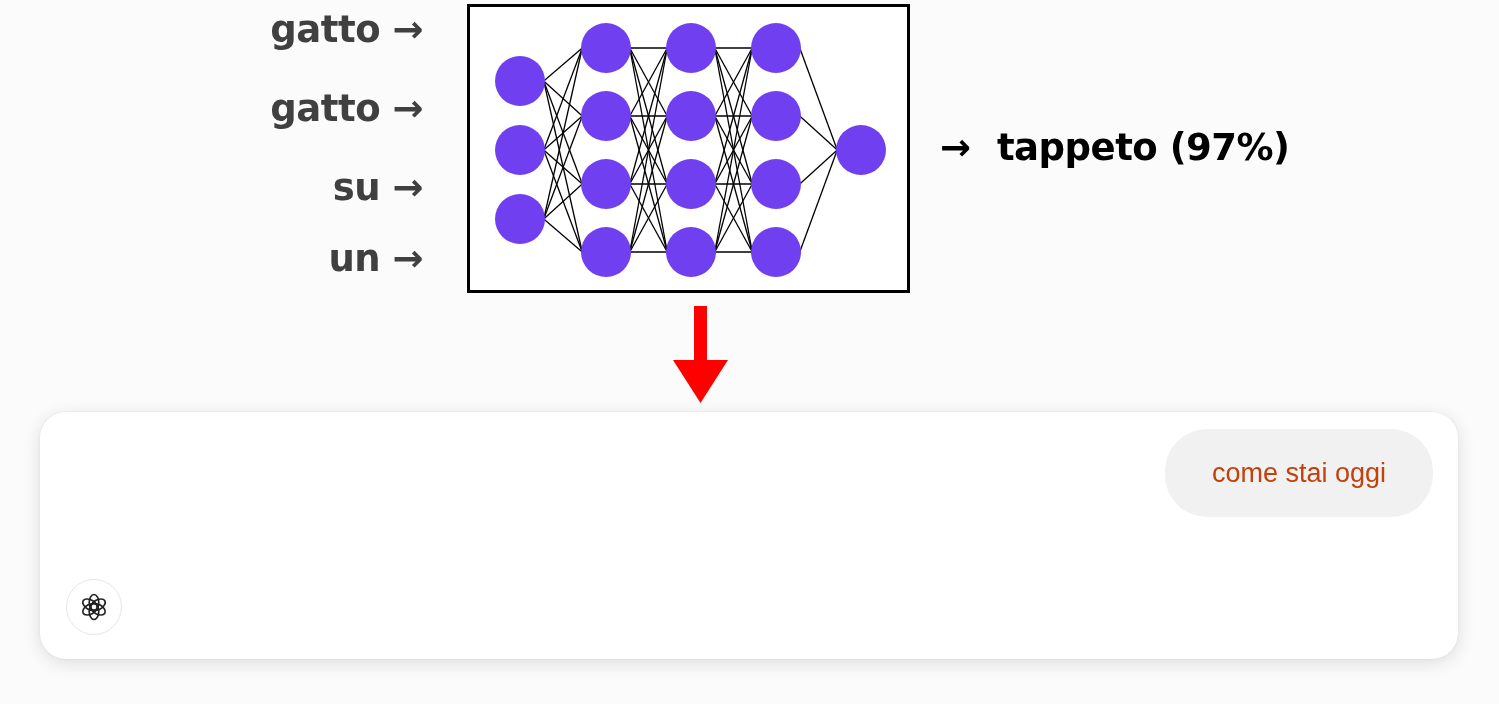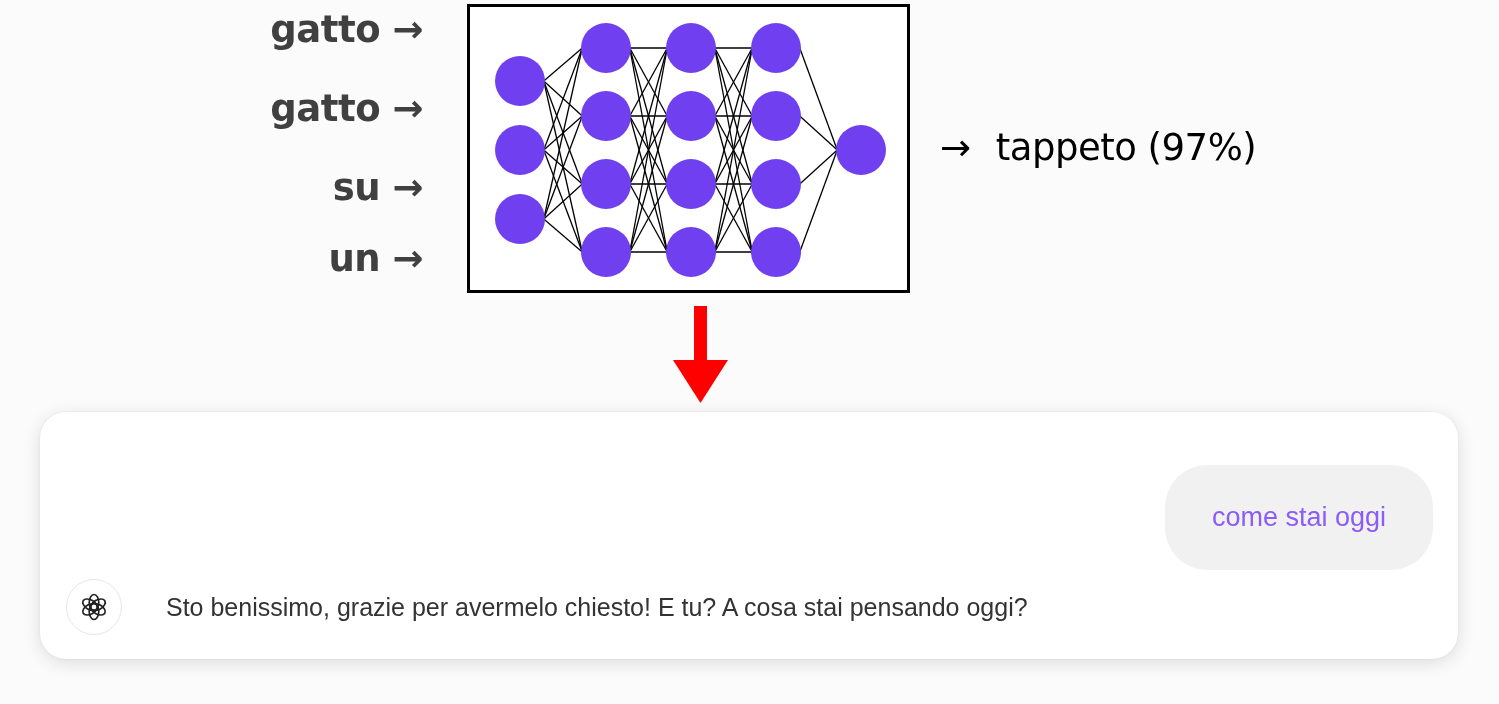--- a/index.html
+++ b/index.html
@@ -14,35 +14,35 @@
       font-size: 37px; color: #404040; white-space: nowrap; letter-spacing: -0.5px;
       line-height: 1;
     }
     .nn-box {
       position: absolute; left: 467px; top: 4px; width: 437px; height: 283px;
       border: 3.5px solid #000; background: #fff;
     }
     .nn-svg { position: absolute; left: 0; top: 0; }
     .output-label {
       position: absolute; left: 940px; top: 129px;
-      font-family: "DejaVu Sans", sans-serif; font-weight: normal;
+      font-family: "DejaVu Sans", sans-serif; font-weight: bold;
       font-size: 37px; color: #000; white-space: nowrap; letter-spacing: -0.5px;
       line-height: 1;
     }
     .down-arrow { position: absolute; left: 672px; top: 306px; }
     .chat-card {
       position: absolute; left: 40px; top: 412px; width: 1418px; height: 247px;
       background: #fff; border-radius: 26px;
       box-shadow: 0 4px 18px rgba(0,0,0,0.12), 0 0 2px rgba(0,0,0,0.08);
     }
     .user-bubble {
-      position: absolute; right: 25px; top: 17px; height: 105px; width: 268px;
+      position: absolute; right: 25px; top: 17px; height: 88px; width: 268px;
       background: #f1f1f1; border-radius: 42px;
       display: flex; align-items: center; justify-content: center;
-      font-size: 27px; color: #8b5cf6; margin-top: 36px;
+      font-size: 27px; color: #c2410c;
     }
     .assistant-row {
       position: absolute; left: 26px; top: 166px; height: 58px;
       display: flex; align-items: center;
     }
     .assistant-avatar {
       width: 56px; height: 56px; border-radius: 50%;
       border: 1px solid #e6e6e6; background: #fff;
       display: flex; align-items: center; justify-content: center;
       box-sizing: border-box;
@@ -161,15 +161,14 @@
         <g fill="none" stroke="#222" stroke-width="1.7">
           <ellipse cx="0" cy="-4.5" rx="4.8" ry="8" transform="rotate(0)"></ellipse>
           <ellipse cx="0" cy="-4.5" rx="4.8" ry="8" transform="rotate(60)"></ellipse>
           <ellipse cx="0" cy="-4.5" rx="4.8" ry="8" transform="rotate(120)"></ellipse>
           <ellipse cx="0" cy="-4.5" rx="4.8" ry="8" transform="rotate(180)"></ellipse>
           <ellipse cx="0" cy="-4.5" rx="4.8" ry="8" transform="rotate(240)"></ellipse>
           <ellipse cx="0" cy="-4.5" rx="4.8" ry="8" transform="rotate(300)"></ellipse>
         </g>
       </svg>
     </div>
-    <span class="assistant-text">Sto benissimo, grazie per avermelo chiesto! E tu? A cosa stai pensando oggi?</span>
   </div>
 </div>
 
 </body></html>

